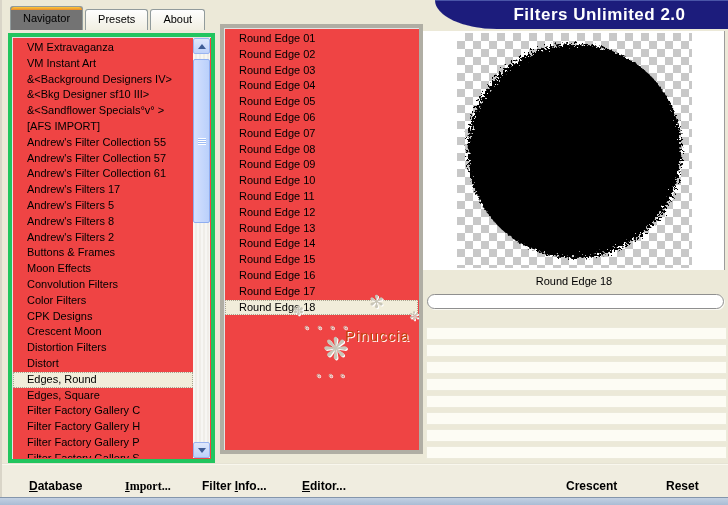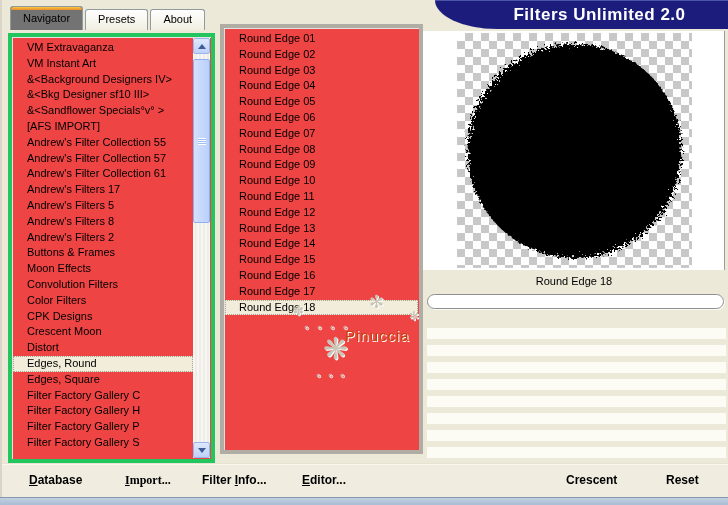--- a/index.html
+++ b/index.html
@@ -77,21 +77,21 @@
   
   .watermark { position:absolute; left:283px; top:291px; width:150px; height:100px;
     pointer-events:none; color:#c9c6b8; }
   .watermark .wm-glyph { position:absolute; text-shadow:1px 1px 0 #ffffff; }
   .wm-name { position:absolute; left:60px; top:36px; font-size:15px; letter-spacing:1px;
     color:#c2410c; text-shadow:1px 1px 0 #ffffff; }
 
   
   .bottom-bar { position:absolute; left:0; top:463px; width:728px; height:34px;
     background:#f0ede0; border-top:1px solid #e6e3d4; box-shadow:inset 0 1px 0 #f9f7ee; }
-  .action { position:absolute; top:9px; font-size:12px; font-weight:bold; color:#000;
+  .action { position:absolute; top:15px; font-size:12px; font-weight:bold; color:#000;
     white-space:nowrap; cursor:default; }
   .action .key { text-decoration:underline; }
   #act-database { left:27px; } #act-import { left:123px;font-family:Liberation Serif, serif; }
   #act-filterinfo { left:200px; } #act-editor { left:300px;text-align:center; }
   #act-randomize { left:564px; } #act-reset { left:664px; }
 
   .desktop-strip { position:absolute; left:0; top:497px; width:728px; height:8px;
     background:linear-gradient(#c3d0e2,#a9bcd4); border-top:1px solid #8496ac; }
 </style>
 </head>
@@ -124,20 +124,21 @@
         <div class="list-item">Andrew's Filters 17</div>
         <div class="list-item">Andrew's Filters 5</div>
         <div class="list-item">Andrew's Filters 8</div>
         <div class="list-item">Andrew's Filters 2</div>
         <div class="list-item">Buttons &amp; Frames</div>
         <div class="list-item">Moon Effects</div>
         <div class="list-item">Convolution Filters</div>
         <div class="list-item">Color Filters</div>
         <div class="list-item">CPK Designs</div>
         <div class="list-item">Crescent Moon</div>
+        <div class="list-item">Distortion Filters</div>
         <div class="list-item">Distort</div>
         <div class="list-item selected">Edges, Round</div>
         <div class="list-item">Edges, Square</div>
         <div class="list-item">Filter Factory Gallery C</div>
         <div class="list-item">Filter Factory Gallery H</div>
         <div class="list-item">Filter Factory Gallery P</div>
         <div class="list-item">Filter Factory Gallery S</div>
       </div>
     <div class="scrollbar">
       <div class="sb-btn up">

